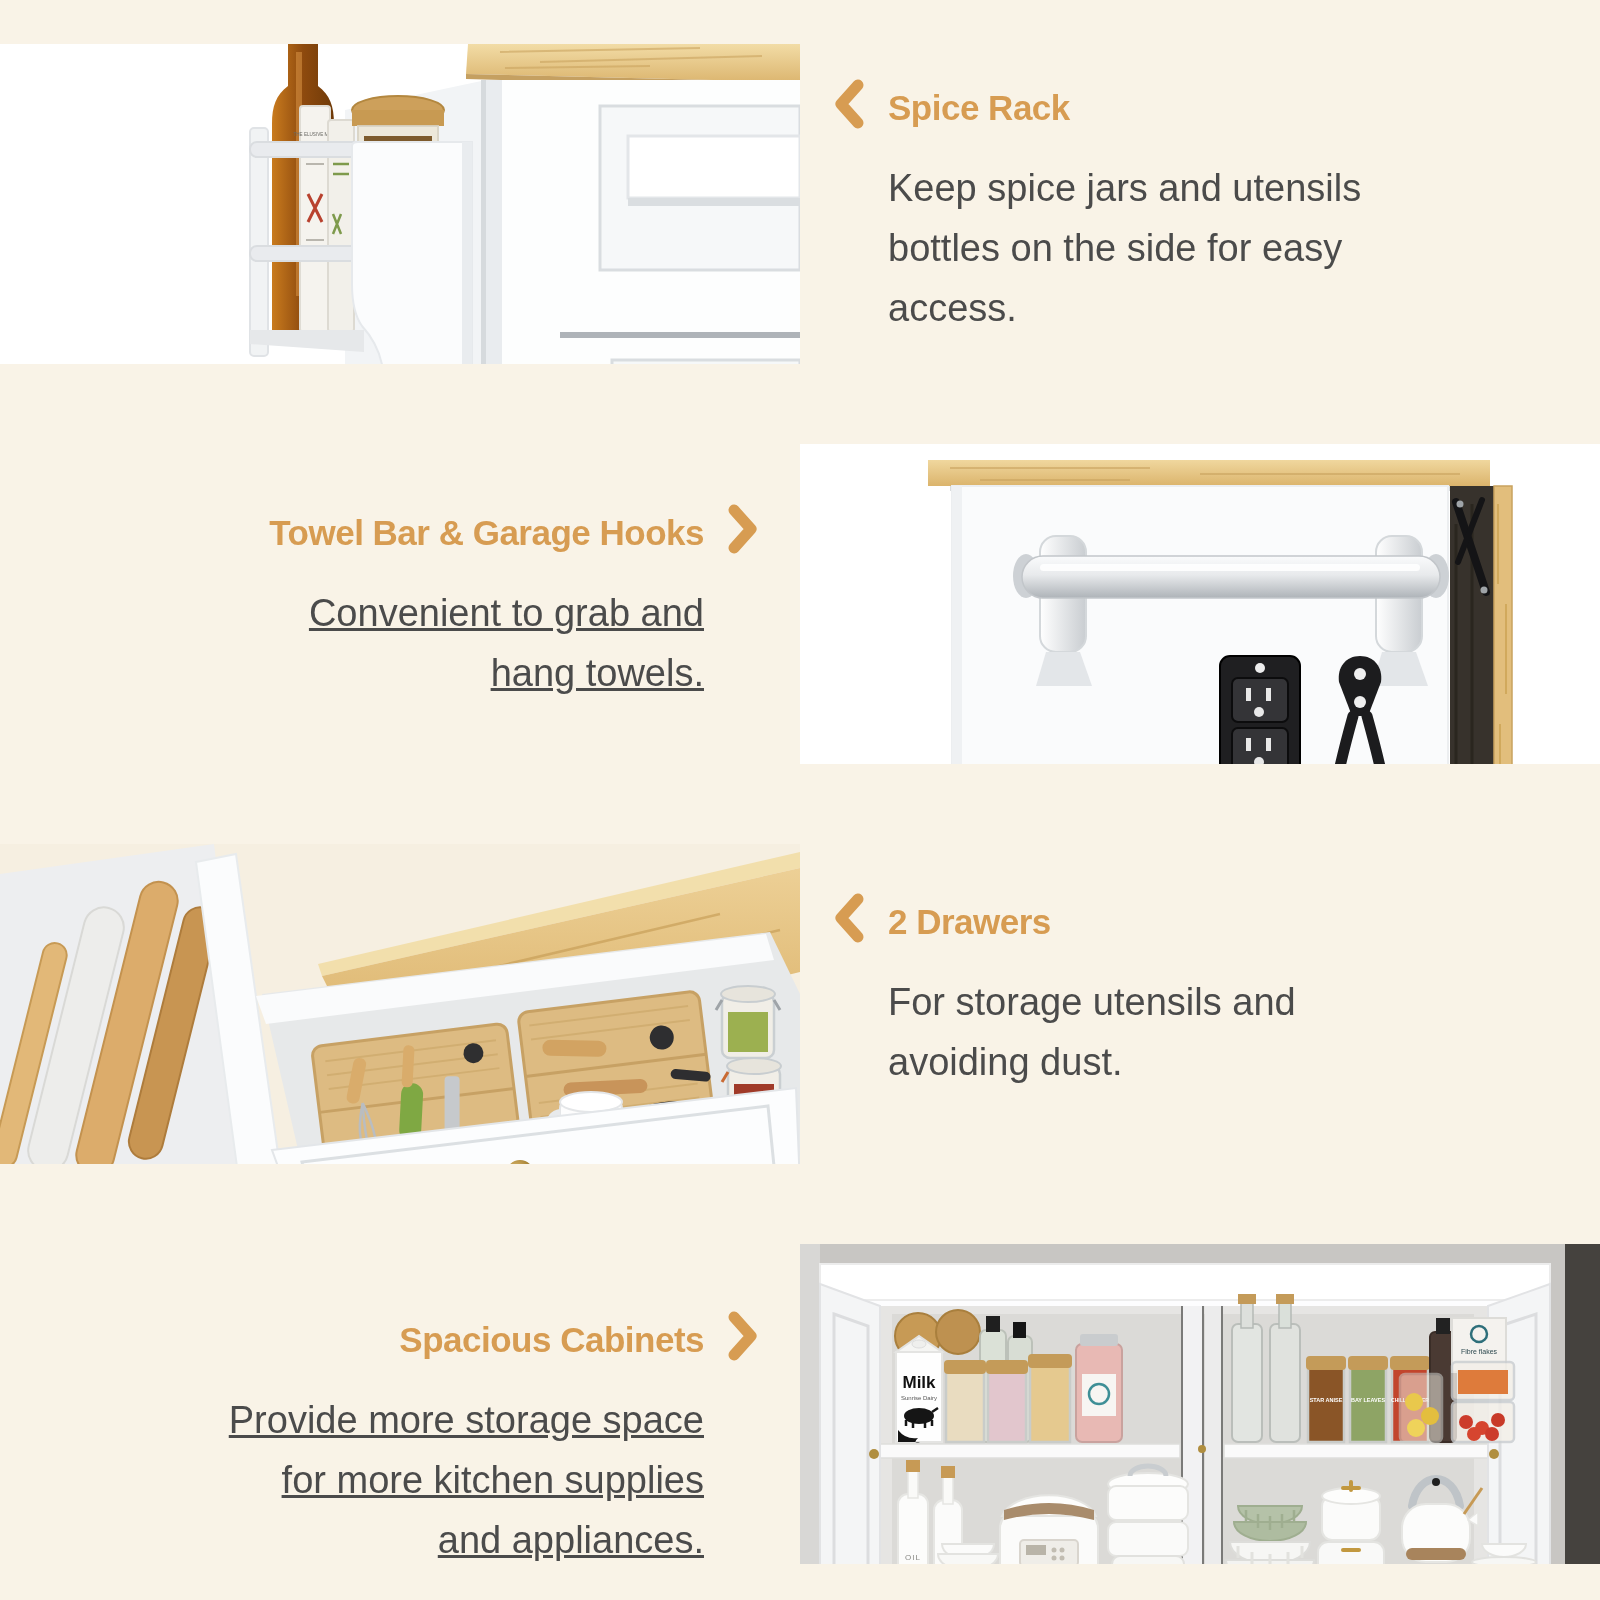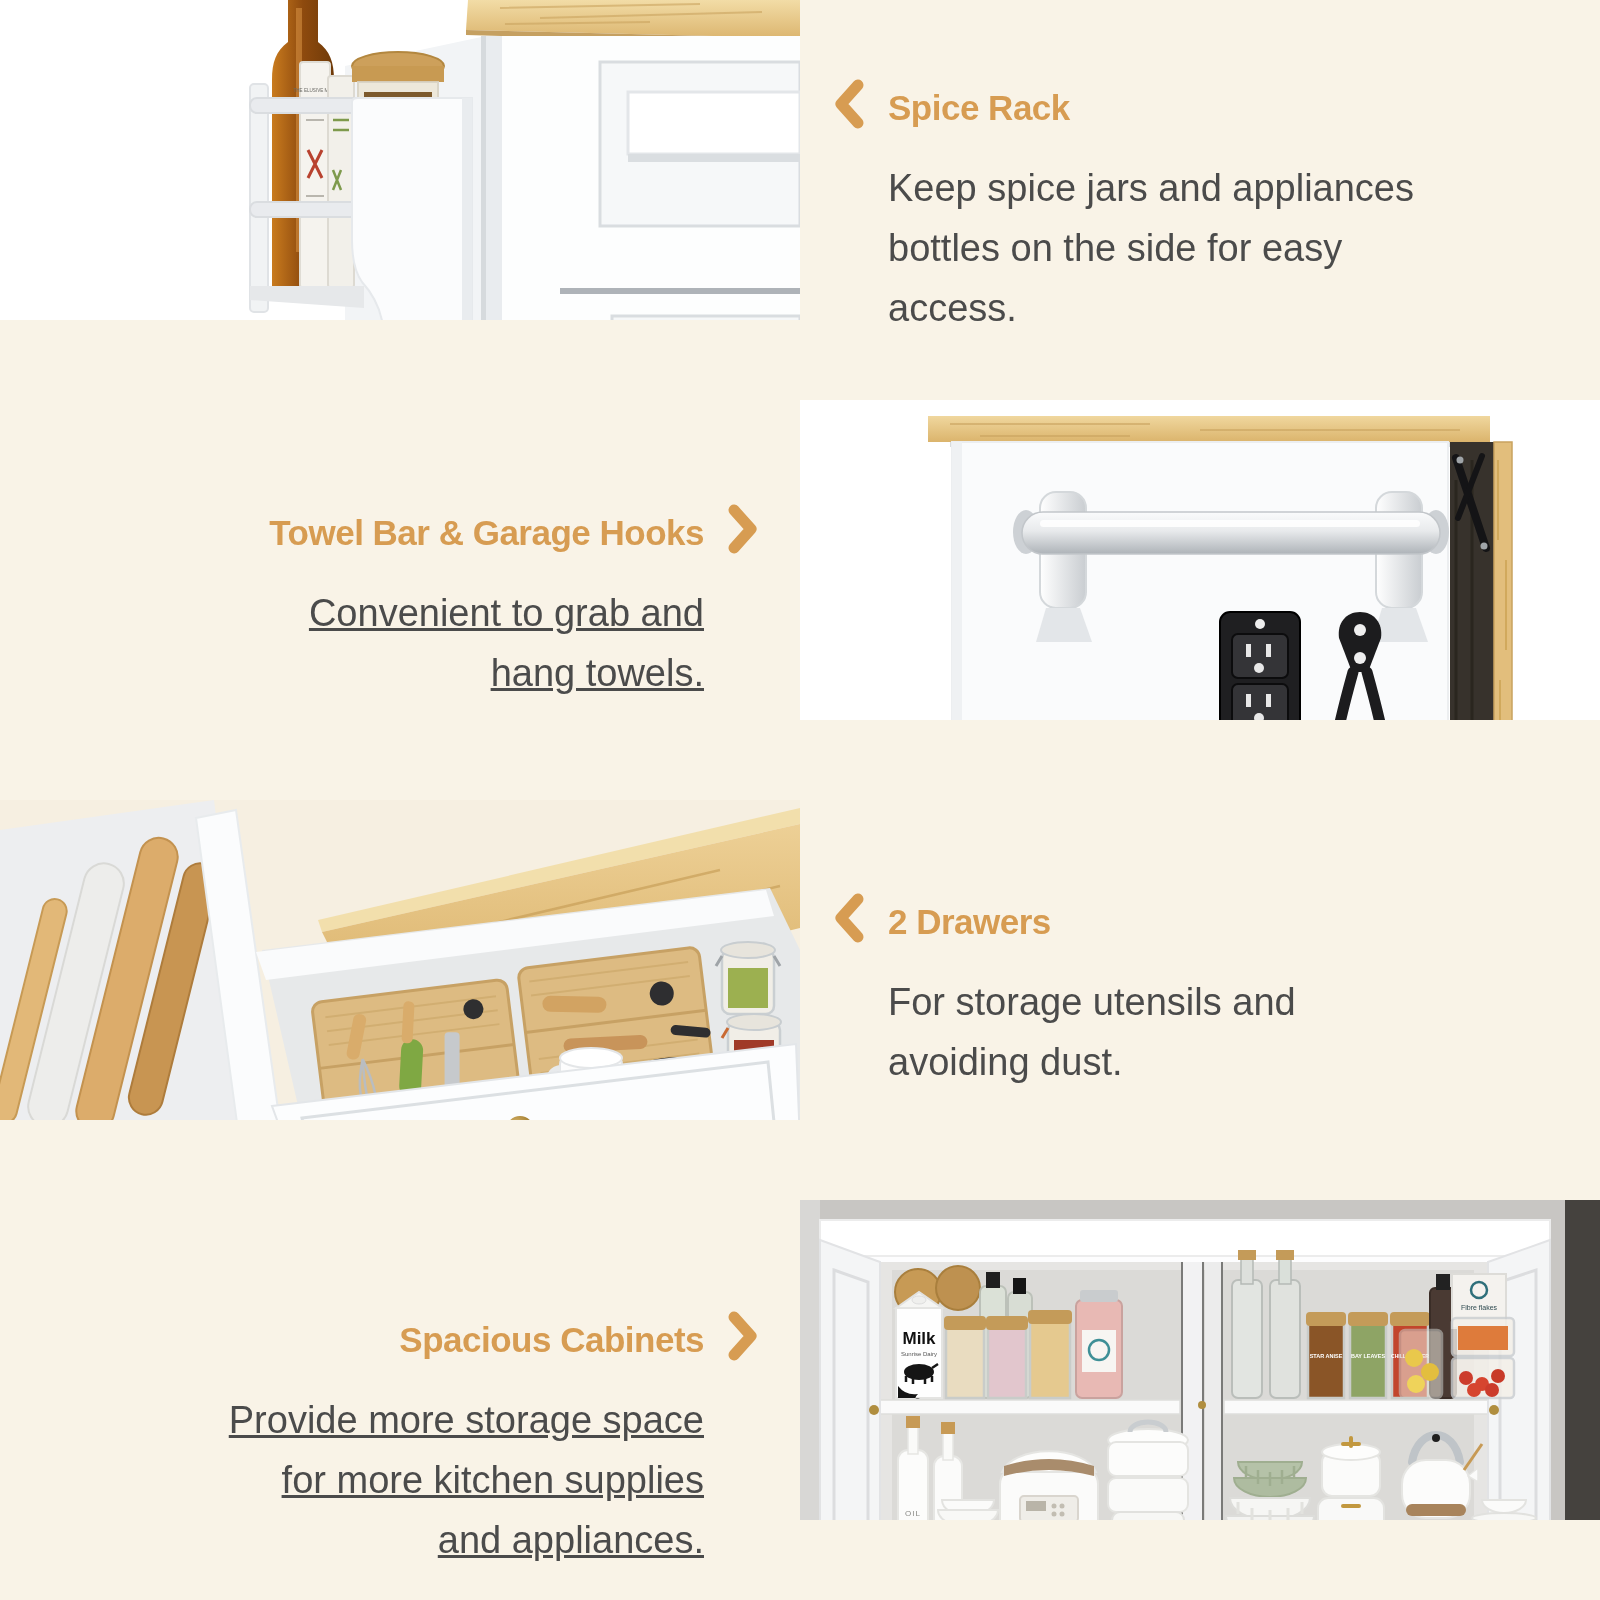--- a/index.html
+++ b/index.html
@@ -1,19 +1,19 @@
 <!DOCTYPE html>
 <html style="--bg: #F9F3E7; --accent: #D79C52; --body: #4B4B4B;"><head>
 <meta charset="utf-8">
 <style>
   html,body{margin:0;padding:0;}
   body{width:1600px;height:1600px;position:relative;background:var(--bg,#F9F3E7);
        font-family:"Liberation Sans",sans-serif;overflow:hidden;}
   .canvas{position:absolute;left:0;top:0;width:1600px;height:1600px;}
-  .photo{position:absolute;width:800px;height:320px;background:#FFFFFF;overflow:hidden;}
+  .photo{position:absolute;width:800px;height:320px;background:#FFFFFF;overflow:hidden;margin-top:44px;}
   .photo svg{display:block;width:800px;height:400px;}
   .textblock{position:absolute;}
   .heading{display:flex;align-items:flex-start;gap:22px;color:var(--accent,#D79C52);
            font-size:35px;font-weight:bold;letter-spacing:-0.5px;line-height:60px;white-space:nowrap;}
   .chev{flex:0 0 auto;display:block;}
   .chev path{stroke:var(--accent,#D79C52);stroke-width:11;fill:none;
              stroke-linecap:round;stroke-linejoin:round;}
   .desc{font-size:38px;color:var(--body,#4B4B4B);line-height:60px;margin-top:20px;}
   .tb-left .desc{margin-left:56px;}
   .tb-right{text-align:right;}
@@ -100,21 +100,21 @@
   </div>
 
   <div class="textblock tb-left" style="left:832px;top:78px;">
     <div class="heading">
       <svg class="chev" width="34" height="52" viewBox="0 0 34 52">
         <path d="M26 7 L9 26 L26 45"></path>
       </svg>
       <span>Spice Rack</span>
     </div>
     <div class="desc">
-      <div>Keep spice jars and appliances</div>
+      <div>Keep spice jars and utensils</div>
       <div>bottles on the side for easy</div>
       <div>access.</div>
     </div>
   </div>
 
   <div class="textblock tb-right" style="right:840px;top:470px;margin-top:33px;">
     <div class="heading">
       <span>Towel Bar &amp; Garage Hooks</span>
       <svg class="chev" width="34" height="52" viewBox="0 0 34 52">
         <path d="M8 7 L25 26 L8 45"></path>

